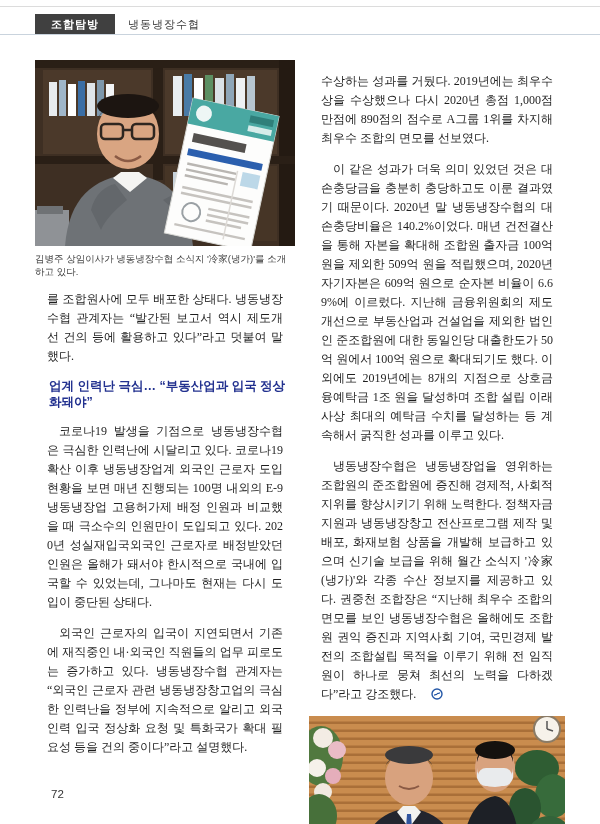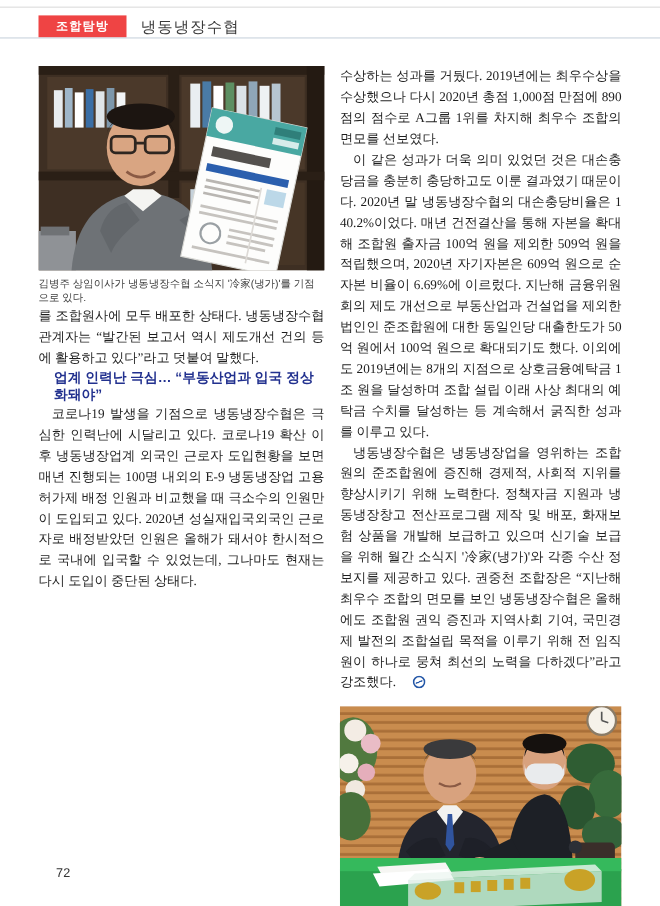--- a/index.html
+++ b/index.html
@@ -4,37 +4,37 @@
 <style>
   html,body{margin:0;padding:0;}
   body{
     width:600px;height:824px;position:relative;background:#ffffff;overflow:hidden;
     font-family:"Liberation Serif","DejaVu Serif",serif;color:#1c1c1c;
   }
   .hairline-top{position:absolute;top:6px;left:0;width:600px;height:1px;background:#dcdcdc;}
   .header-underline{position:absolute;top:34px;left:0;width:600px;height:1px;background:#c9d3dd;}
   .header-tab{
     position:absolute;top:14px;left:35px;height:20px;line-height:20px;
-    padding:0 16px;background:#ef4444;color:#ffffff;
+    padding:0 16px;background:#404040;color:#ffffff;
     font-family:"Liberation Sans","DejaVu Sans",sans-serif;font-size:11px;font-weight:bold;letter-spacing:1px;
   }
   .header-section{
     position:absolute;top:14px;left:128px;height:20px;line-height:20px;
-    color:#3a3a3a;font-family:"Liberation Sans","DejaVu Sans",sans-serif;font-size:14px;letter-spacing:1px;
+    color:#3a3a3a;font-family:"Liberation Sans","DejaVu Sans",sans-serif;font-size:11px;letter-spacing:1px;
   }
   .col{position:absolute;top:60px;width:260px;}
   .col-left{left:35px;}
   .col-right{left:309px;width:256px;}
   .photo{width:100%;display:block;border:0;}
   .caption{
     margin-top:6px;font-size:9.5px;color:#3d3d3d;line-height:13px;
     font-family:"Liberation Sans","DejaVu Sans",sans-serif;
   }
   p.body{
-    margin:0;font-size:12px;line-height:19px;text-align:justify;color:#1e1e1e;
+    margin:12px;font-size:12px;line-height:19px;text-align:justify;color:#1e1e1e;
     word-break:break-all;
   }
   p.indent{text-indent:1em;}
   h3.blue-head{
     margin:0;padding-left:14px;font-size:12.5px;line-height:16px;color:#22318f;
     font-family:"Liberation Sans","DejaVu Sans",sans-serif;font-weight:bold;
   }
   .sp22{margin-top:21px;}
   .sp24{margin-top:23px;}
   .sp6{margin-top:6px;}
@@ -132,27 +132,28 @@
       <rect x="8" y="94" width="72" height="2.5" fill="#c6c3bf"></rect>
       <circle cx="22" cy="112" r="9" fill="none" stroke="#9aa0a4" stroke-width="2"></circle>
       <rect x="38" y="104" width="42" height="2.5" fill="#c6c3bf"></rect>
       <rect x="38" y="110" width="42" height="2.5" fill="#c6c3bf"></rect>
       <rect x="38" y="116" width="36" height="2.5" fill="#c6c3bf"></rect>
       <rect x="8" y="126" width="72" height="2.5" fill="#c6c3bf"></rect>
       <rect x="58" y="62" width="1.5" height="70" fill="#dddad6"></rect>
     </g>
   </svg>
 
-  <div class="caption">김병주 상임이사가 냉동냉장수협 소식지 '冷家(냉가)'를 기점으로 있다.</div>
+  <div class="caption">김병주 상임이사가 냉동냉장수협 소식지 '冷家(냉가)'를 소개하고 있다.</div>
 
   <p class="body sp22">를 조합원사에 모두 배포한 상태다. 냉동냉장수협 관계자는 “발간된 보고서 역시 제도개선 건의 등에 활용하고 있다”라고 덧붙여 말했다.</p>
 
   <h3 class="blue-head sp24">업계 인력난 극심… “부동산업과 입국 정상화돼야”</h3>
 
   <p class="body sp6 indent">코로나19 발생을 기점으로 냉동냉장수협은 극심한 인력난에 시달리고 있다. 코로나19 확산 이후 냉동냉장업계 외국인 근로자 도입현황을 보면 매년 진행되는 100명 내외의 E-9 냉동냉장업 고용허가제 배정 인원과 비교했을 때 극소수의 인원만이 도입되고 있다. 2020년 성실재입국외국인 근로자로 배정받았던 인원은 올해가 돼서야 한시적으로 국내에 입국할 수 있었는데, 그나마도 현재는 다시 도입이 중단된 상태다.</p>
+  <p class="body indent">외국인 근로자의 입국이 지연되면서 기존에 재직중인 내·외국인 직원들의 업무 피로도는 증가하고 있다. 냉동냉장수협 관계자는 “외국인 근로자 관련 냉동냉장창고업의 극심한 인력난을 정부에 지속적으로 알리고 외국 인력 입국 정상화 요청 및 특화국가 확대 필요성 등을 건의 중이다”라고 설명했다.</p>
 
 
 </div>
 
 <div class="col col-right">
   <p class="body sp8">수상하는 성과를 거뒀다. 2019년에는 최우수상을 수상했으나 다시 2020년 총점 1,000점 만점에 890점의 점수로 A그룹 1위를 차지해 최우수 조합의 면모를 선보였다.</p>
   <p class="body indent">이 같은 성과가 더욱 의미 있었던 것은 대손충당금을 충분히 충당하고도 이룬 결과였기 때문이다. 2020년 말 냉동냉장수협의 대손충당비율은 140.2%이었다. 매년 건전결산을 통해 자본을 확대해 조합원 출자금 100억 원을 제외한 509억 원을 적립했으며, 2020년 자기자본은 609억 원으로 순자본 비율이 6.69%에 이르렀다. 지난해 금융위원회의 제도 개선으로 부동산업과 건설업을 제외한 법인인 준조합원에 대한 동일인당 대출한도가 50억 원에서 100억 원으로 확대되기도 했다. 이외에도 2019년에는 8개의 지점으로 상호금융예탁금 1조 원을 달성하며 조합 설립 이래 사상 최대의 예탁금 수치를 달성하는 등 계속해서 굵직한 성과를 이루고 있다.</p>
   <p class="body indent"><span>냉동냉장수협은 냉동냉장업을 영위하는 조합원의 준조합원에 증진해 경제적, 사회적 지위를 향상시키기 위해 노력한다. 정책자금 지원과 냉동냉장창고 전산프로그램 제작 및 배포, 화재보험 상품을 개발해 보급하고 있으며 신기술 보급을 위해 월간 소식지 '冷家(냉가)'와 각종 수산 정보지를 제공하고 있다. 권중천 조합장은 “지난해 최우수 조합의 면모를 보인 냉동냉장수협은 올해에도 조합원 권익 증진과 지역사회 기여, 국민경제 발전의 조합설립 목적을 이루기 위해 전 임직원이 하나로 뭉쳐 최선의 노력을 다하겠다”라고 강조했다.</span><span class="endmark"><svg width="12" height="12" viewBox="0 0 12 12">
           <circle cx="6" cy="6" r="5" fill="none" stroke="#2457a7" stroke-width="1.4"></circle>
           <path d="M3.2 7.5 C4.2 5.5 5 7.5 6 6 C7 4.5 7.8 6.5 8.8 4.5" fill="none" stroke="#2457a7" stroke-width="1.2"></path>

